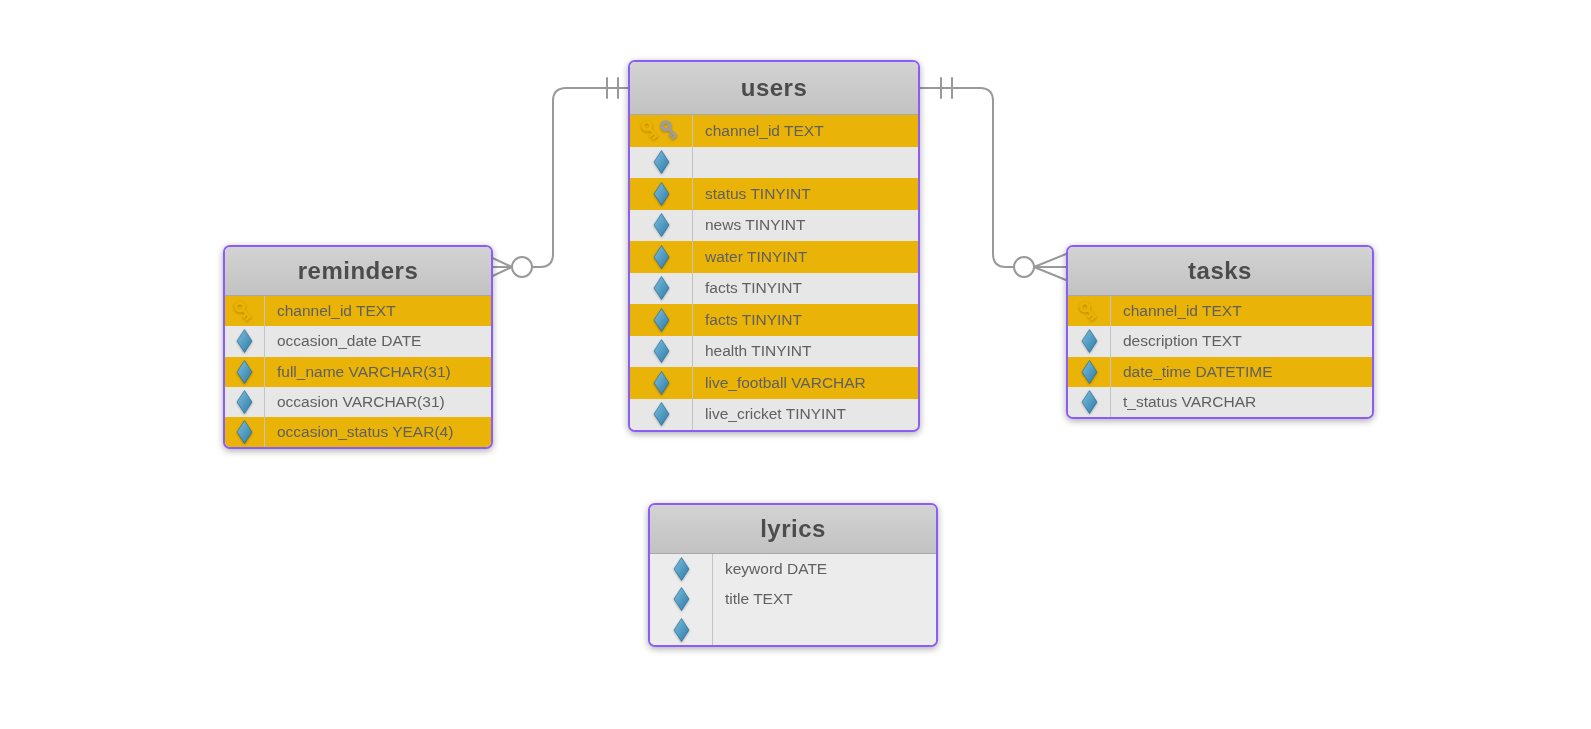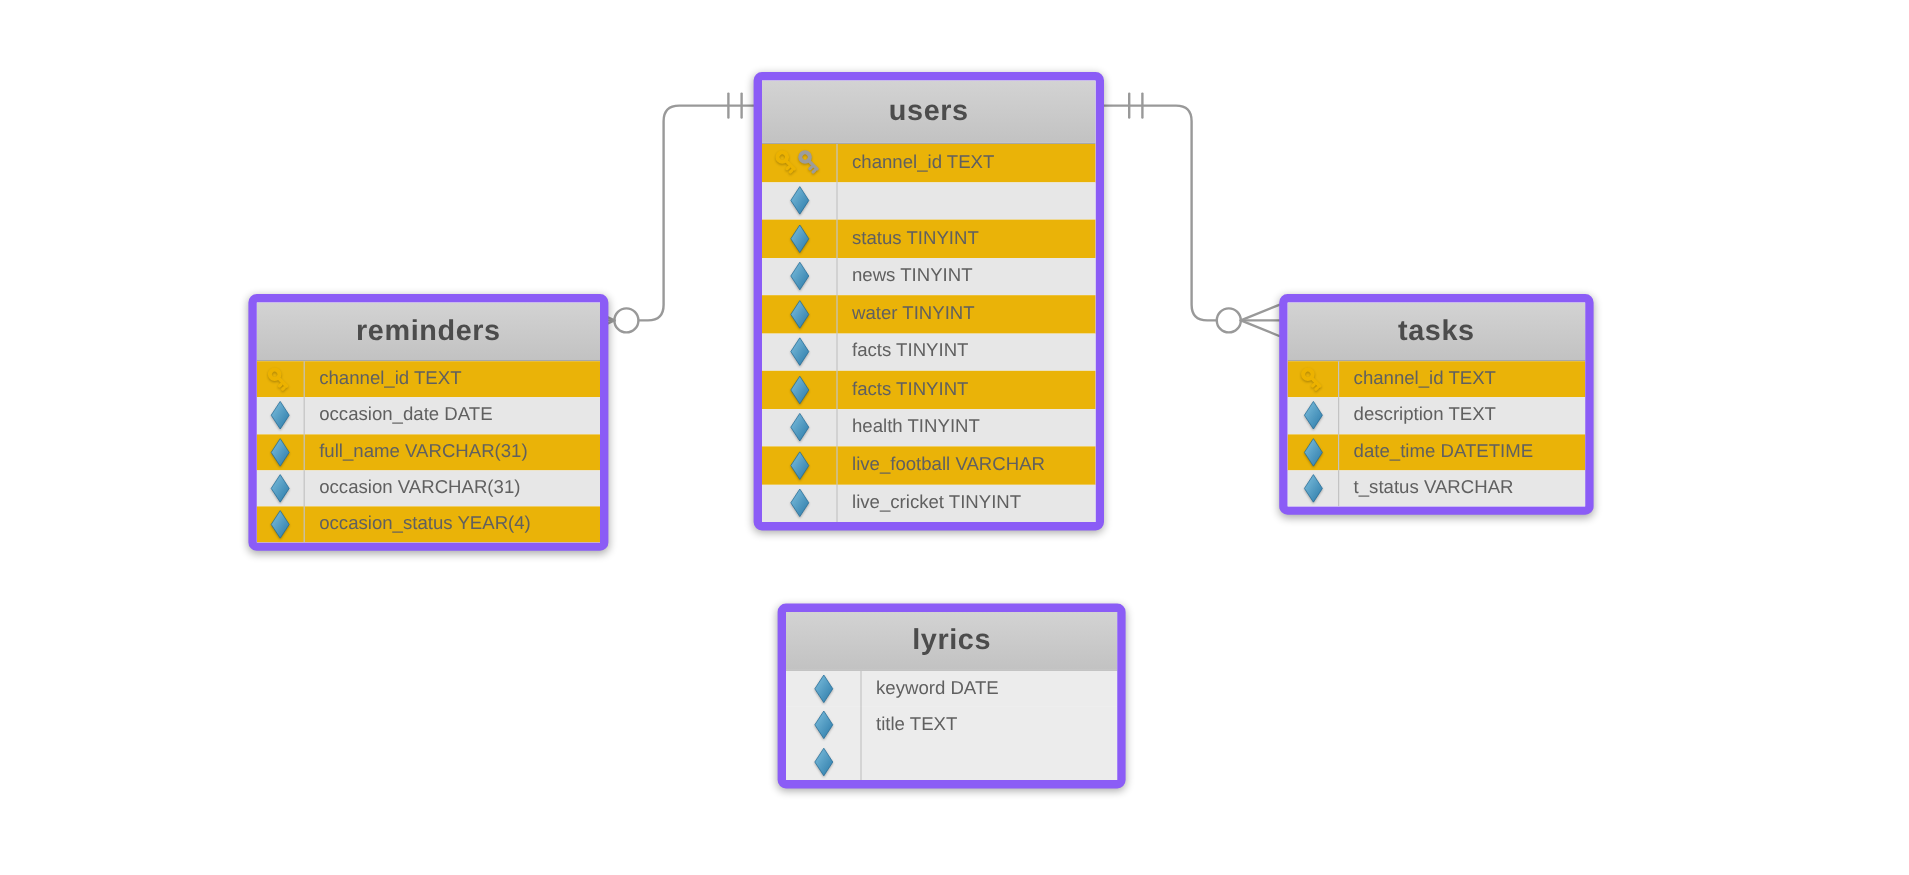--- a/index.html
+++ b/index.html
@@ -6,21 +6,21 @@
   body{
     width:1591px;height:729px;position:relative;overflow:hidden;
     background:#ffffff;
     font-family:"Liberation Sans", sans-serif;
   }
   .wires{position:absolute;left:0;top:0;pointer-events:none;}
 
   .table{
     position:absolute;
     background:#ffffff;
-    border:7px solid #8b5cf6;
+    border:2px solid #8b5cf6;
     border-radius:7px;
     box-shadow:0 2px 7px rgba(0,0,0,.33);
     overflow:hidden;
     box-sizing:border-box;
   }
   .t-header{
     height:var(--headh);
     background:linear-gradient(#d3d3d3,#c2c2c2);
     border-bottom:1px solid #a8a8a8;
     display:flex;align-items:center;justify-content:center;
@@ -49,22 +49,22 @@
     padding-left:12px;
     font-size:15.5px;color:#606060;
     white-space:nowrap;
   }
   .key{width:25px;height:25px;filter:drop-shadow(0 1px 1px rgba(0,0,0,.25));}
   .key.gold{color:#ecb200;}
   .key.gray{color:#9c9c9c;margin-left:-6px;}
   .dia{width:17px;height:24px;filter:drop-shadow(0 1px 1px rgba(0,0,0,.3));}
 
   #t-users    {left:628px;top:60px; width:292px;--headh:52px;--rowh:31.5px;--iconw:62px;}
-  #t-reminders{left:207px;top:245px;width:300px;--headh:48px;--rowh:30.3px;--iconw:39px;}
-  #t-tasks    {left:1066px;top:245px;width:262px;--headh:48px;--rowh:30.3px;--iconw:42px;}
+  #t-reminders{left:223px;top:245px;width:270px;--headh:48px;--rowh:30.3px;--iconw:39px;}
+  #t-tasks    {left:1066px;top:245px;width:308px;--headh:48px;--rowh:30.3px;--iconw:42px;}
   #t-lyrics   {left:628px;top:503px;width:290px;margin-left:20px;--headh:48px;--rowh:30.3px;--iconw:62px;}
 </style>
 </head>
 <body>
 
 <svg width="0" height="0" style="position:absolute" aria-hidden="true">
   <defs>
     <linearGradient id="gdia" x1="0" y1="0" x2="1" y2="1">
       <stop offset="0" stop-color="#7fc0de"></stop>
       <stop offset="1" stop-color="#2a79a8"></stop>

